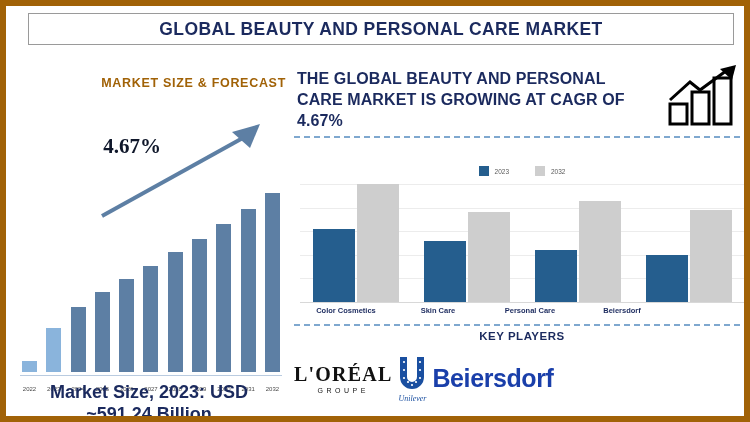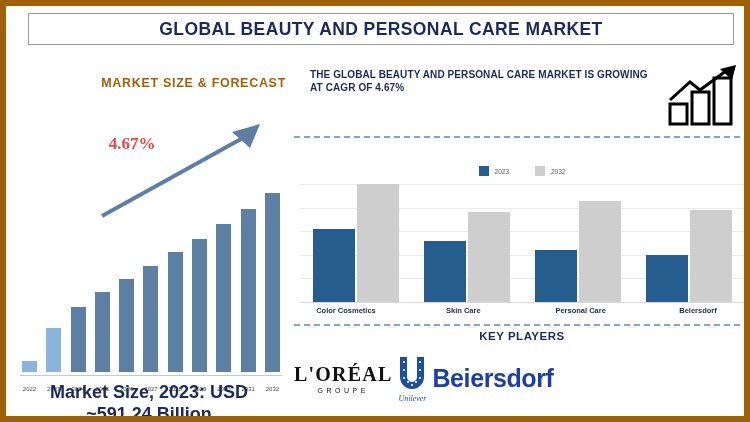--- a/index.html
+++ b/index.html
@@ -29,21 +29,21 @@
   }
 
   
   .left-panel{position:absolute;left:6px;top:48px;width:274px;height:366px;}
   .left-head{
     position:absolute;left:0;top:22px;width:274px;text-align:right;
     font-size:12.5px;font-weight:bold;color:#a16207;letter-spacing:.7px;
   }
   .cagr-badge{
     position:absolute;left:60px;top:80px;width:120px;text-align:center;
-    font-size:17px;font-weight:bold;color:#ef4444;
+    font-size:21px;font-weight:bold;color:#0f172a;
     font-family:"Liberation Serif", serif;
   }
   .arrow-svg{position:absolute;left:80px;top:62px;}
 
   .lbars{
     position:absolute;left:8px;bottom:48px;width:262px;height:190px;
     display:flex;align-items:flex-end;justify-content:space-between;
   }
   .lbar-col{width:19px;display:flex;flex-direction:column;
             align-items:center;justify-content:flex-end;height:100%;}
@@ -60,22 +60,22 @@
 
   .market-size{
     position:absolute;left:0;bottom:-6px;width:274px;text-align:center;
     font-size:18px;font-weight:bold;color:#1b2a5e;line-height:1.22;margin-top:32px;
   }
 
   
   .right-panel{position:absolute;left:288px;top:48px;width:456px;height:368px;}
 
   .headline{
-    position:absolute;left:16px;top:14px;width:352px;
-    font-size:10px;font-weight:bold;color:#1b2a5e;
+    position:absolute;left:3px;top:14px;width:352px;
+    font-size:16px;font-weight:bold;color:#1b2a5e;
     line-height:1.32;letter-spacing:.1px;
   }
   .growth-icon{position:absolute;right:4px;top:10px;}
 
   .dashed{
     position:absolute;height:0;border-top:2px dashed #7fa8cf;left:0;width:456px;
   }
   .d1{top:82px;}
   .d2{top:270px;}
 
@@ -101,21 +101,21 @@
     justify-content:space-around;
   }
   .grp{width:92px;height:100%;display:flex;align-items:flex-end;
        justify-content:center;gap:2px;}
   .rbar{width:42px;}
   .rbar.a{background:#255e8e;}
   .rbar.b{background:#cecece;}
   .rbaseline{position:absolute;left:6px;top:248px;width:444px;height:1px;background:#d8d8d8;}
   .rcats{
     position:absolute;left:6px;top:252px;width:444px;
-    display:flex;justify-content:space-between;
+    display:flex;justify-content:flex-start;
   }
   .rcat{width:92px;text-align:center;font-size:7.5px;font-weight:bold;color:#1b2a5e;}
 
   .keyplayers{
     position:absolute;left:0;top:276px;width:456px;text-align:center;
     font-size:11.5px;font-weight:bold;color:#1b2a5e;letter-spacing:.5px;
   }
   .logos{
     position:absolute;left:0;top:292px;width:456px;height:64px;
     display:flex;align-items:center;justify-content:flex-start;

